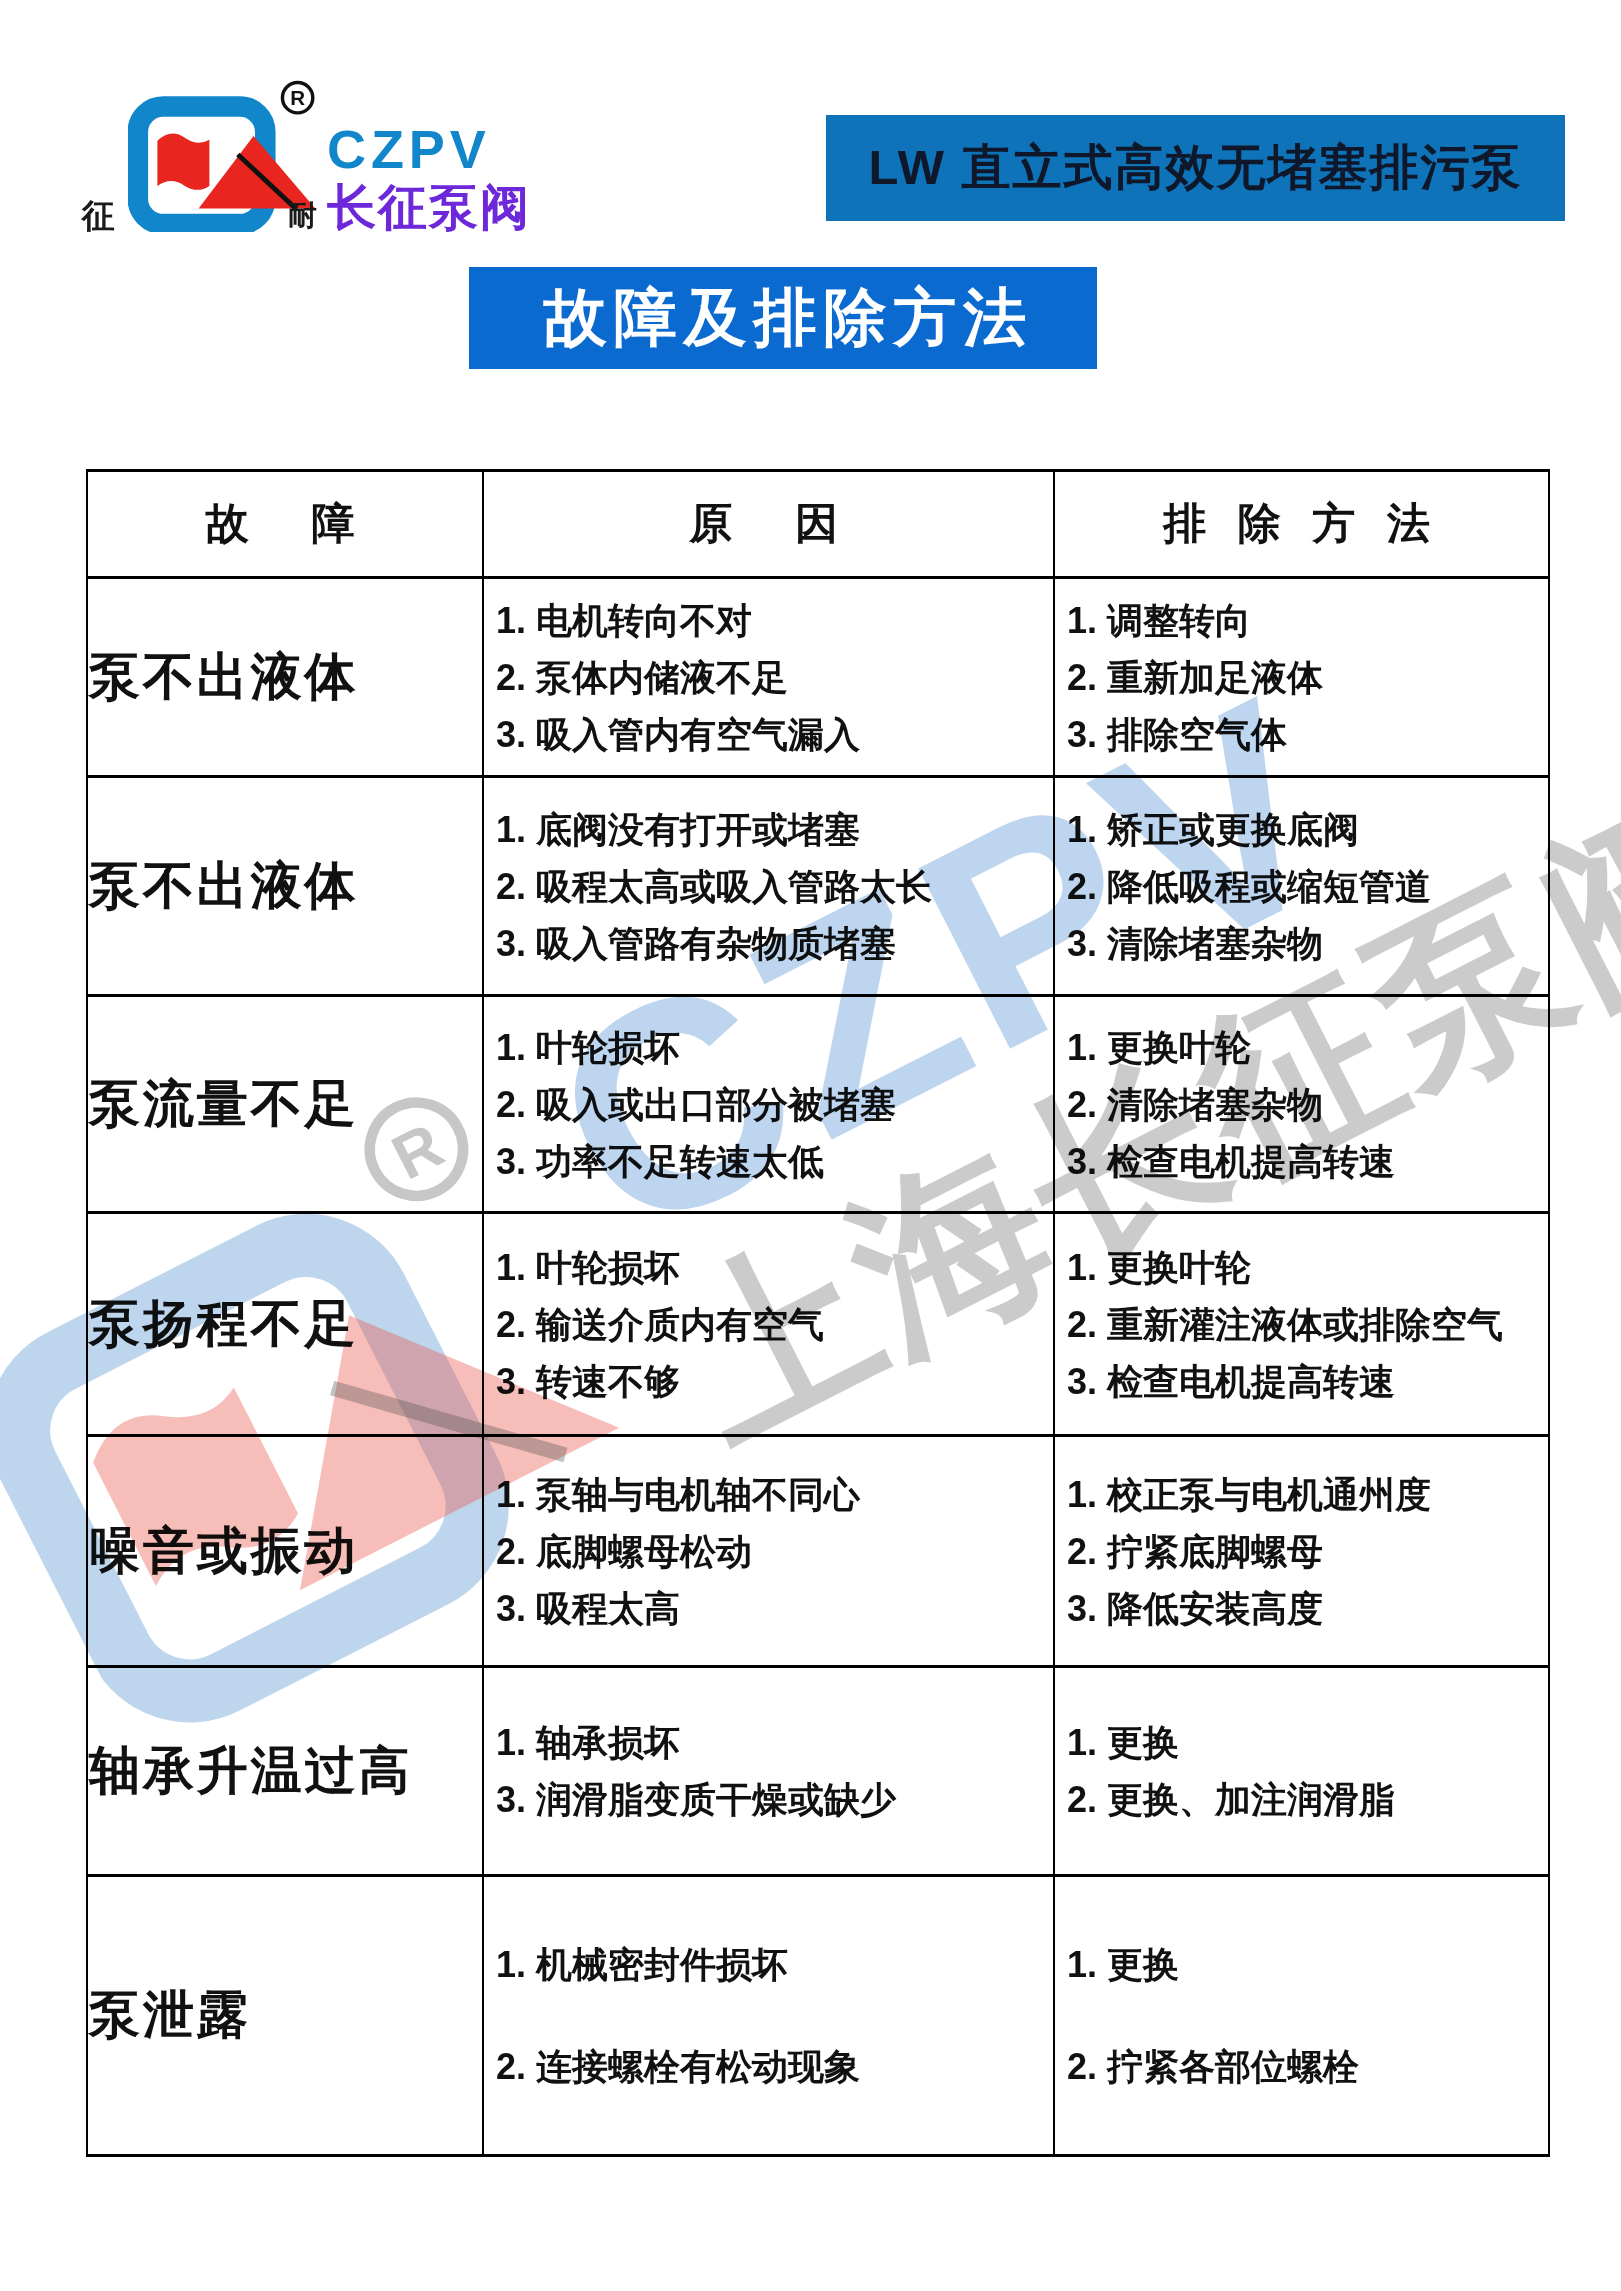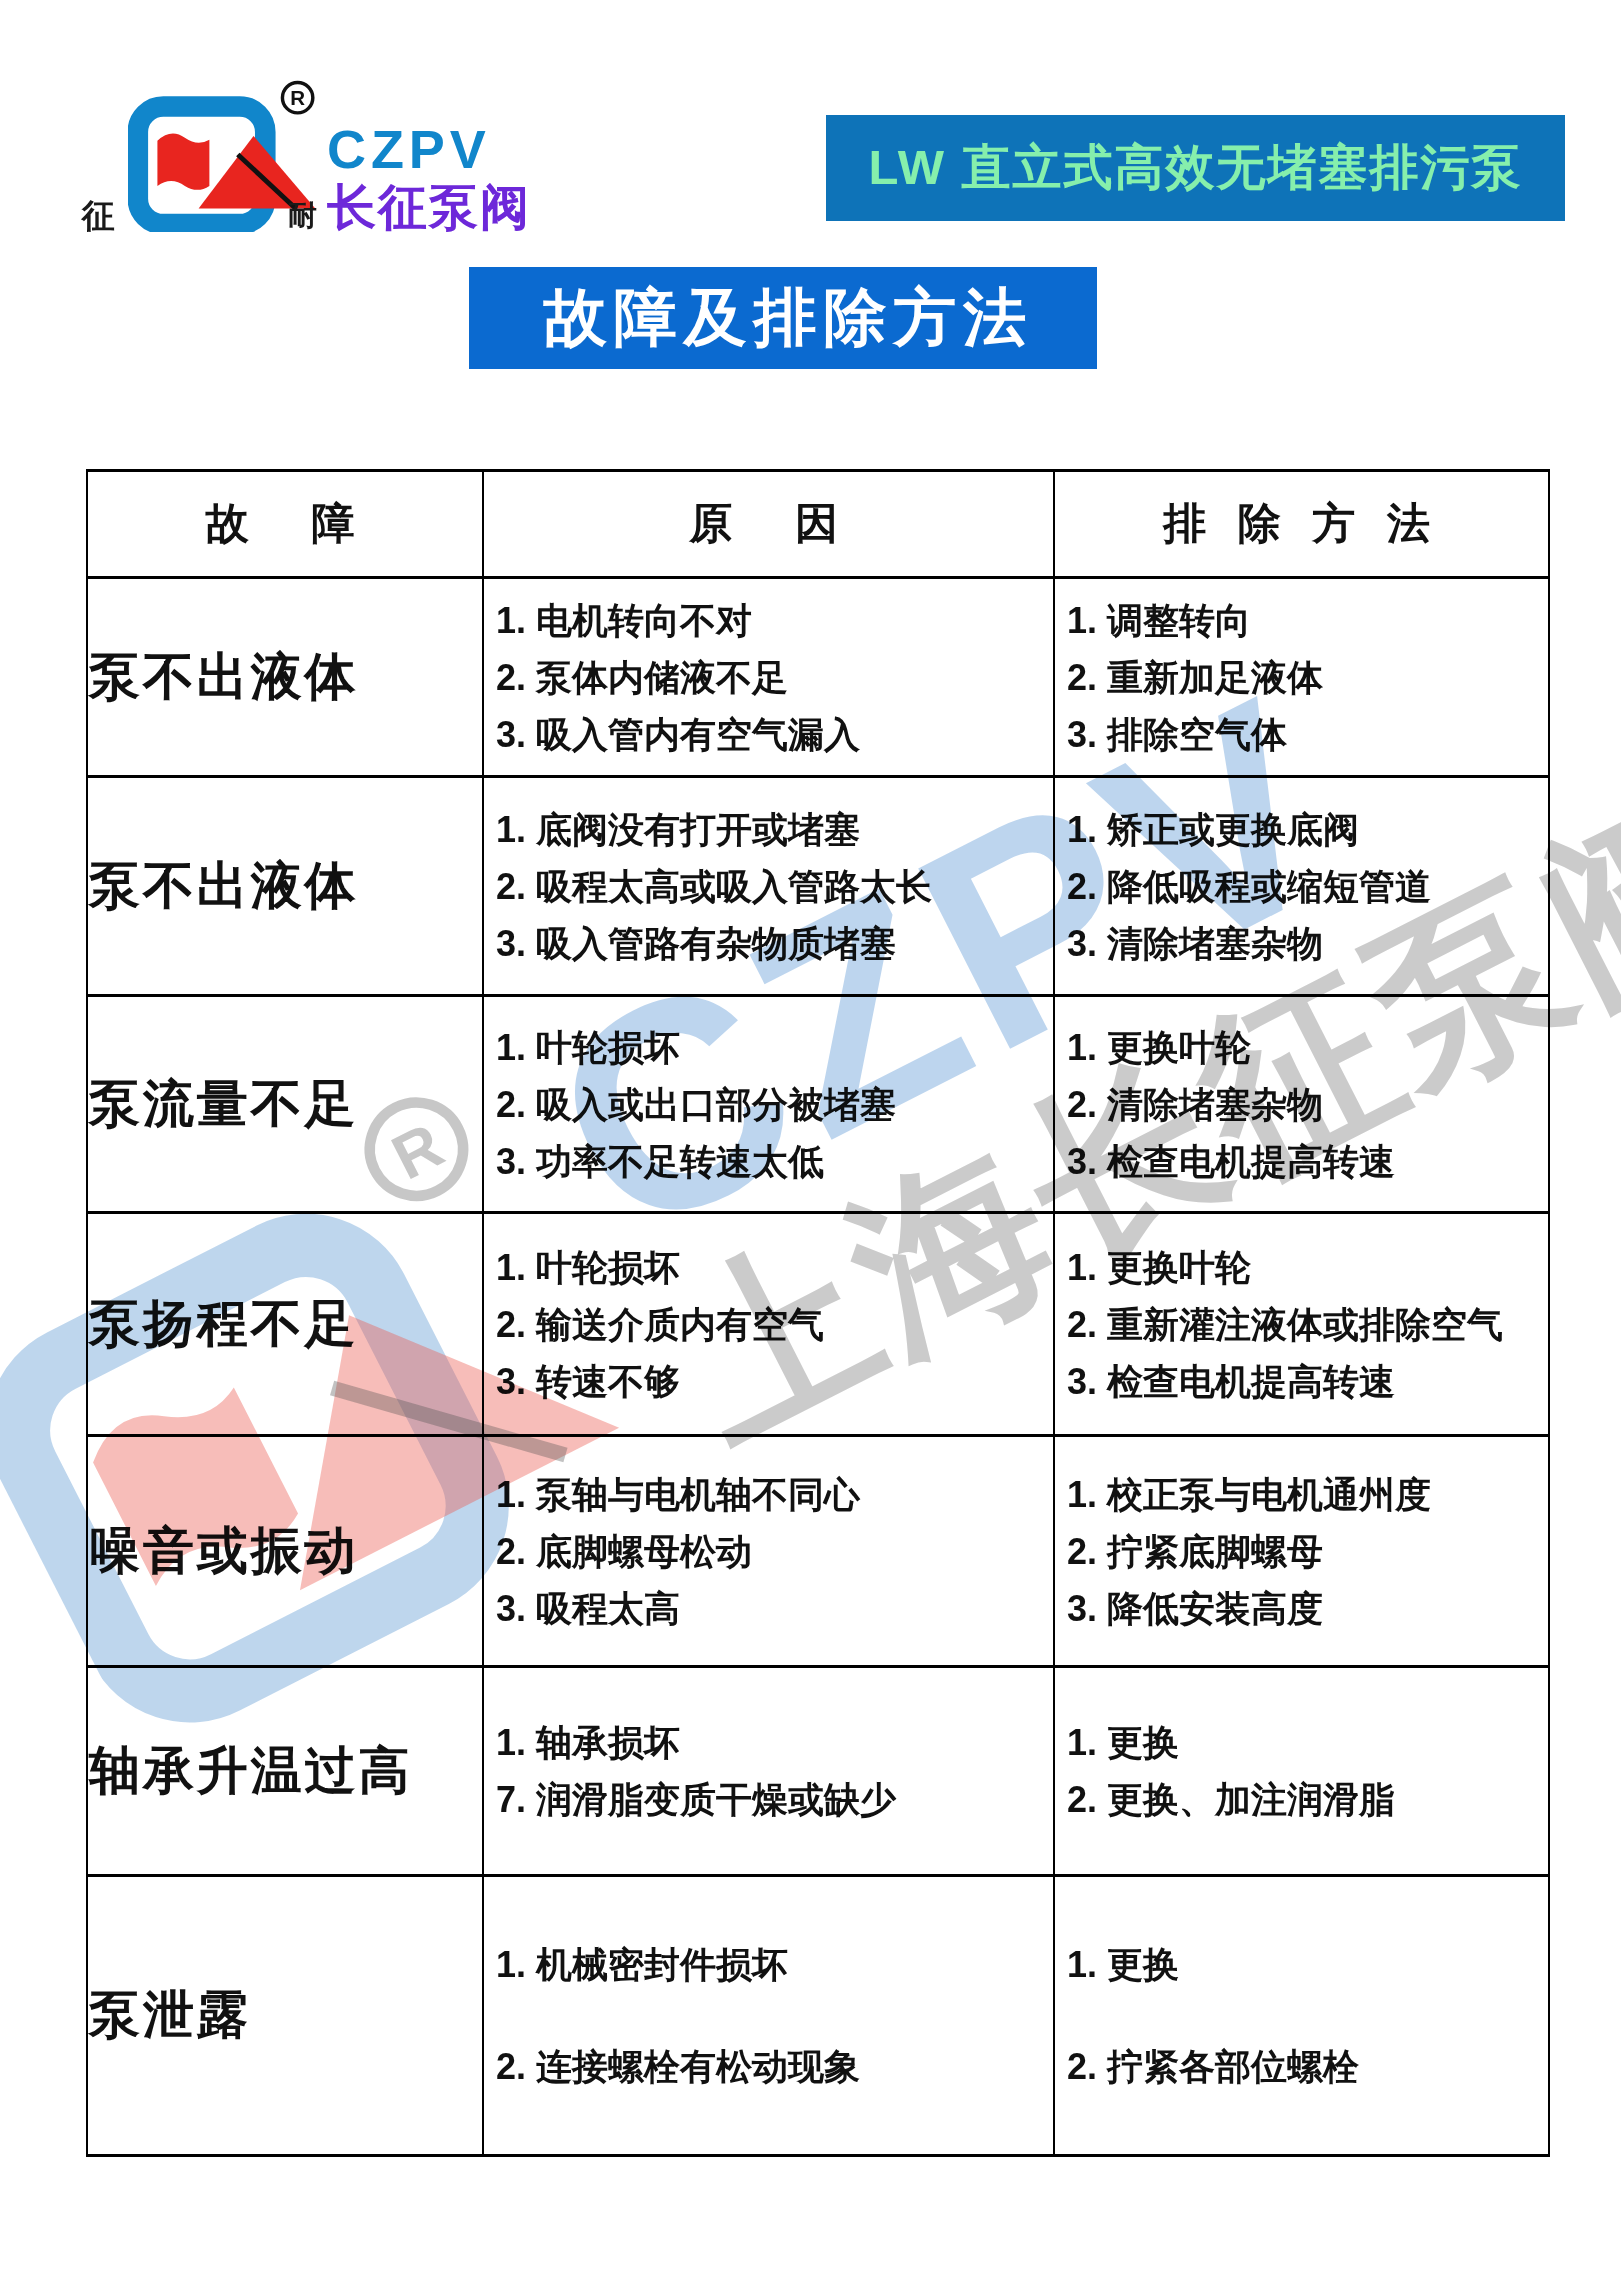--- a/index.html
+++ b/index.html
@@ -13,21 +13,21 @@
   .logo-char{position:absolute;font-weight:700;color:#1a1a1a;}
   .logo-char-left{left:7.8px;top:145px;font-size:33px;}
   .logo-char-right{left:214px;top:147px;font-size:29px;z-index:3;}
   .logo-mark{position:absolute;left:54px;top:31px;}
   .logo-text{position:absolute;left:253px;top:59px;line-height:1;}
   .logo-en{font-size:54px;font-weight:800;color:#1186cb;letter-spacing:4.9px;margin-top:13.7px;}
   .logo-cn{font-size:49px;font-weight:800;color:#6d28d9;letter-spacing:2px;margin-top:6.9px;}
   .product-banner{
     position:absolute;left:826px;top:115px;width:739px;height:106px;
     display:flex;align-items:center;justify-content:center;
-    color:#86efac;font-size:49px;font-weight:700;letter-spacing:2px;
+    color:#0f172a;font-size:49px;font-weight:700;letter-spacing:2px;
   }
   .title-banner{
     position:absolute;left:469px;top:267px;width:617px;height:102px;
     display:flex;align-items:center;justify-content:center;
     color:#fff;font-size:63px;font-weight:700;letter-spacing:6.9px;
   }
   
   table.fault-table{
     position:absolute;left:86px;top:469px;width:1462px;
     border-collapse:collapse;table-layout:fixed;background:transparent;
@@ -191,21 +191,21 @@
             </div>
           </td>
         </tr>
         <tr class="row-6">
           <td class="fault-cell">
             <div class="fault-text">轴承升温过高</div>
           </td>
           <td class="cause-cell">
             <div class="lines">
               <div class="line">1. 轴承损坏</div>
-              <div class="line">7. 润滑脂变质干燥或缺少</div>
+              <div class="line">3. 润滑脂变质干燥或缺少</div>
             </div>
           </td>
           <td class="remedy-cell">
             <div class="lines">
               <div class="line">1. 更换</div>
               <div class="line">2. 更换、加注润滑脂</div>
             </div>
           </td>
         </tr>
         <tr class="row-7">

